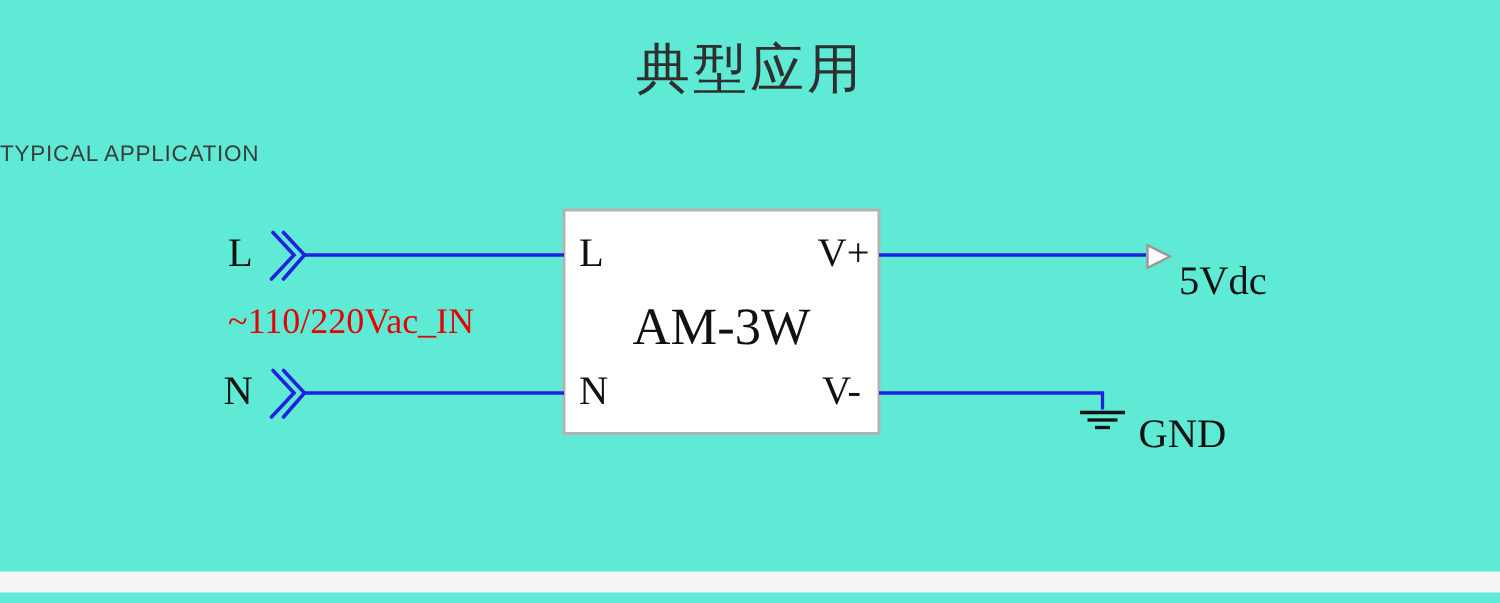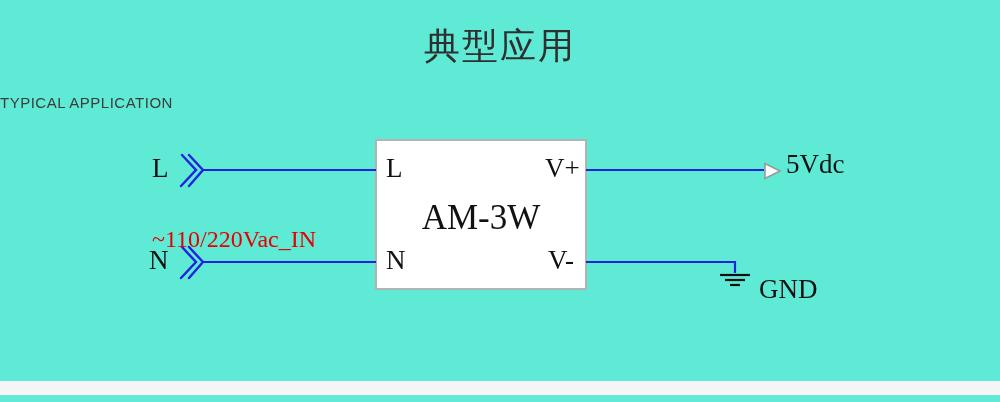--- a/index.html
+++ b/index.html
@@ -82,26 +82,26 @@
 
     <g stroke="#111111" stroke-width="2.2" fill="none">
       <line x1="720" y1="275" x2="750" y2="275"></line>
       <line x1="725" y1="280" x2="745" y2="280"></line>
       <line x1="730" y1="285" x2="740" y2="285"></line>
     </g>
   </svg>
 
   <div class="lbl" style="left:152px;top:155px;">L</div>
   <div class="lbl" style="left:149px;top:247px;">N</div>
-  <div class="lbl-red" style="left:152px;top:203px;margin-top:24px;">~110/220Vac_IN</div>
+  <div class="lbl-red" style="left:152px;top:203px;">~110/220Vac_IN</div>
 
   <div class="lbl" style="left:386px;top:155px;">L</div>
   <div class="lbl" style="left:386px;top:247px;">N</div>
   <div class="lbl" style="left:545px;top:155px;">V+</div>
   <div class="lbl" style="left:548px;top:247px;">V-</div>
   <div class="module-name">AM-3W</div>
 
-  <div class="lbl" style="left:786px;top:151px;">5Vdc</div>
+  <div class="lbl" style="left:786px;top:174px;">5Vdc</div>
   <div class="lbl" style="left:759px;top:276px;">GND</div>
 
   <div class="footer-bar"></div>
 
 </div>
 
 </body></html>

